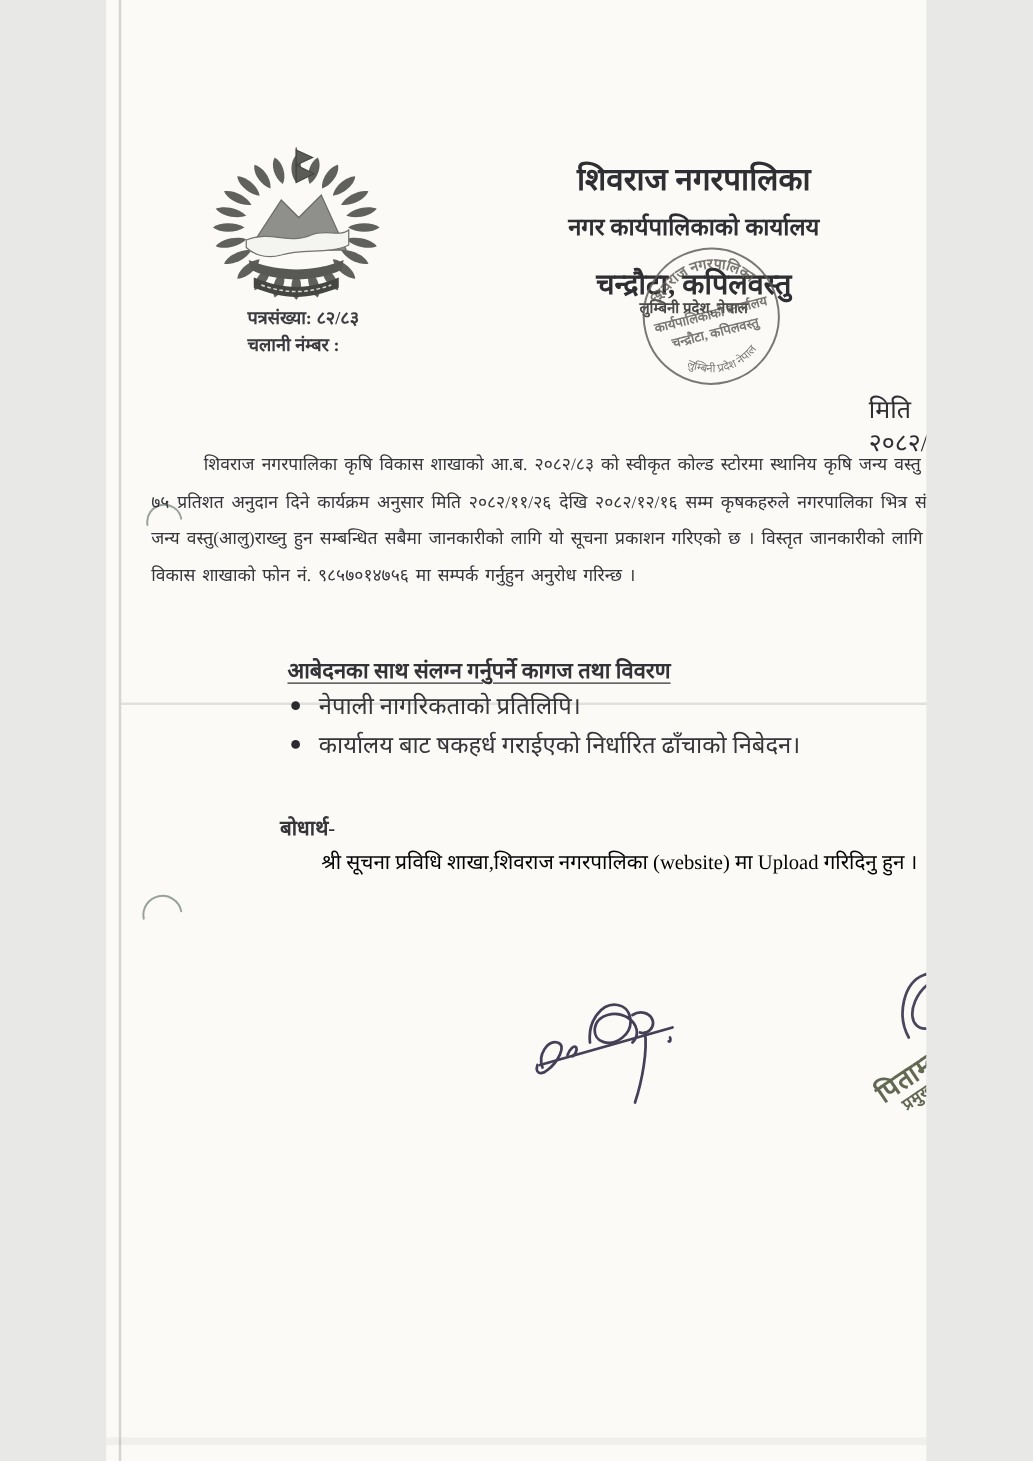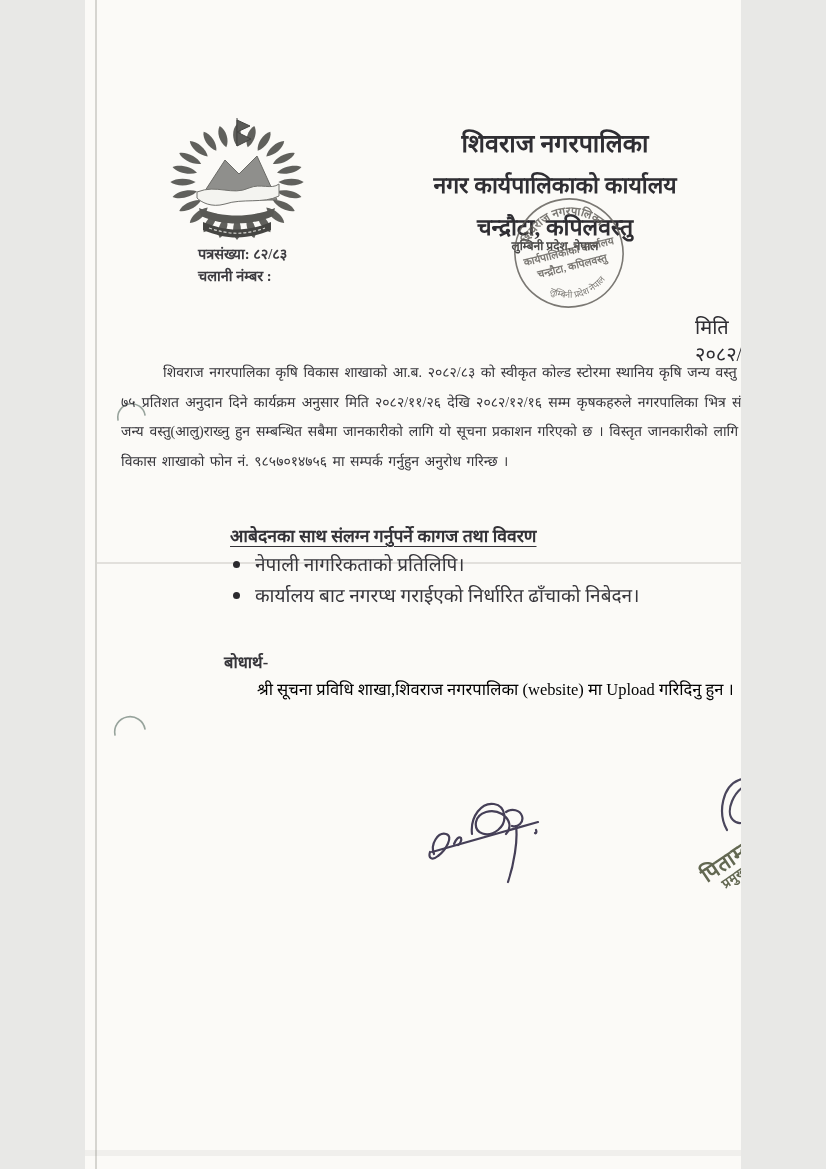--- a/index.html
+++ b/index.html
@@ -13,21 +13,21 @@
     color:#38373b;
   }
   .abs{position:absolute;}
   
   .page-edge-line{left:10px;top:0;width:2px;height:1169px;background:#c9c8c3;opacity:.75;}
   .crease-line{left:12px;top:562px;width:812px;height:2px;background:rgba(160,158,150,.28);}
   .bottom-shadow{left:0;top:1150px;width:826px;height:6px;background:rgba(120,120,115,.08);}
   
   .header-block{left:240px;top:0;width:460px;text-align:center;color:#2f2e33;}
   .h-line1{position:absolute;left:0;top:125px;width:460px;font-size:25px;font-weight:bold;}
-  .h-line2{position:absolute;left:0;top:168px;width:460px;font-size:23px;font-weight:bold;}
+  .h-line2{position:absolute;left:0;top:168px;width:460px;font-size:19px;font-weight:bold;}
   .h-line3{position:absolute;left:0;top:210px;width:460px;font-size:23px;font-weight:bold;}
   .h-line4{position:absolute;left:0;top:237px;width:460px;font-size:12px;font-weight:bold;color:#4a4948;}
   .meta-ref{left:113px;top:243px;font-size:14.5px;color:#3c3b40;font-weight:bold;}
   .meta-dispatch{left:113px;top:265px;font-size:14.5px;color:#3c3b40;font-weight:bold;}
   
   .subject-bar{
     left:190px;top:283px;width:603px;height:28px;
     display:flex;align-items:center;justify-content:center;
     font-size:20.5px;font-weight:bold;color:#141416;z-index:1;
   }
@@ -160,21 +160,21 @@
 
   <p class="abs body-par">शिवराज नगरपालिका कृषि विकास शाखाको आ.ब. २०८२/८३ को स्वीकृत कोल्ड स्टोरमा स्थानिय कृषि जन्य वस्तु राखे वापत लाग्ने महशुलमा ७५ प्रतिशत अनुदान दिने कार्यक्रम अनुसार मिति २०८२/११/२६ देखि २०८२/१२/१६ सम्म कृषकहरुले नगरपालिका भित्र संचालित कोल्ड स्टोरमा कृषि जन्य वस्तु(आलु)राख्नु हुन सम्बन्धित सबैमा जानकारीको लागि यो सूचना प्रकाशन गरिएको छ । विस्तृत जानकारीको लागि शिवराज नगरपालिका कृषि विकास शाखाको फोन नं. ९८५७०१४७५६ मा सम्पर्क गर्नुहुन अनुरोध गरिन्छ ।</p>
 
   <div class="abs attach-heading">आबेदनका साथ संलग्न गर्नुपर्ने कागज तथा विवरण</div>
   <div class="abs bullet-row bullet-row-1">
     <span class="bullet-dot"></span>
     <span>नेपाली नागरिकताको प्रतिलिपि।</span>
   </div>
   <div class="abs bullet-row bullet-row-2">
     <span class="bullet-dot"></span>
-    <span>कार्यालय बाट नगरप्ध गराईएको निर्धारित ढाँचाको निबेदन।</span>
+    <span>कार्यालय बाट षकहर्ध गराईएको निर्धारित ढाँचाको निबेदन।</span>
   </div>
 
   <div class="abs cc-label">बोधार्थ-</div>
   <div class="abs cc-line">श्री सूचना प्रविधि शाखा,शिवराज नगरपालिका (website) मा Upload गरिदिनु हुन  ।</div>
 
   <svg class="abs sig-left" width="145" height="118" viewBox="0 0 145 118">
     <g fill="none" stroke="#453f57" stroke-width="2.2" stroke-linecap="round">
       <path d="M14,72 C10,62 18,50 26,52 C34,54 26,68 18,74 C12,79 8,76 10,70"></path>
       <path d="M34,62 C36,57 39,54 41,56 C42,58 40,62 38,63"></path>
       <path d="M52,52 C50,34 62,20 74,22 C86,24 88,40 78,48 C68,56 54,52 56,40 C58,30 72,26 82,32 C90,37 92,46 86,52"></path>

